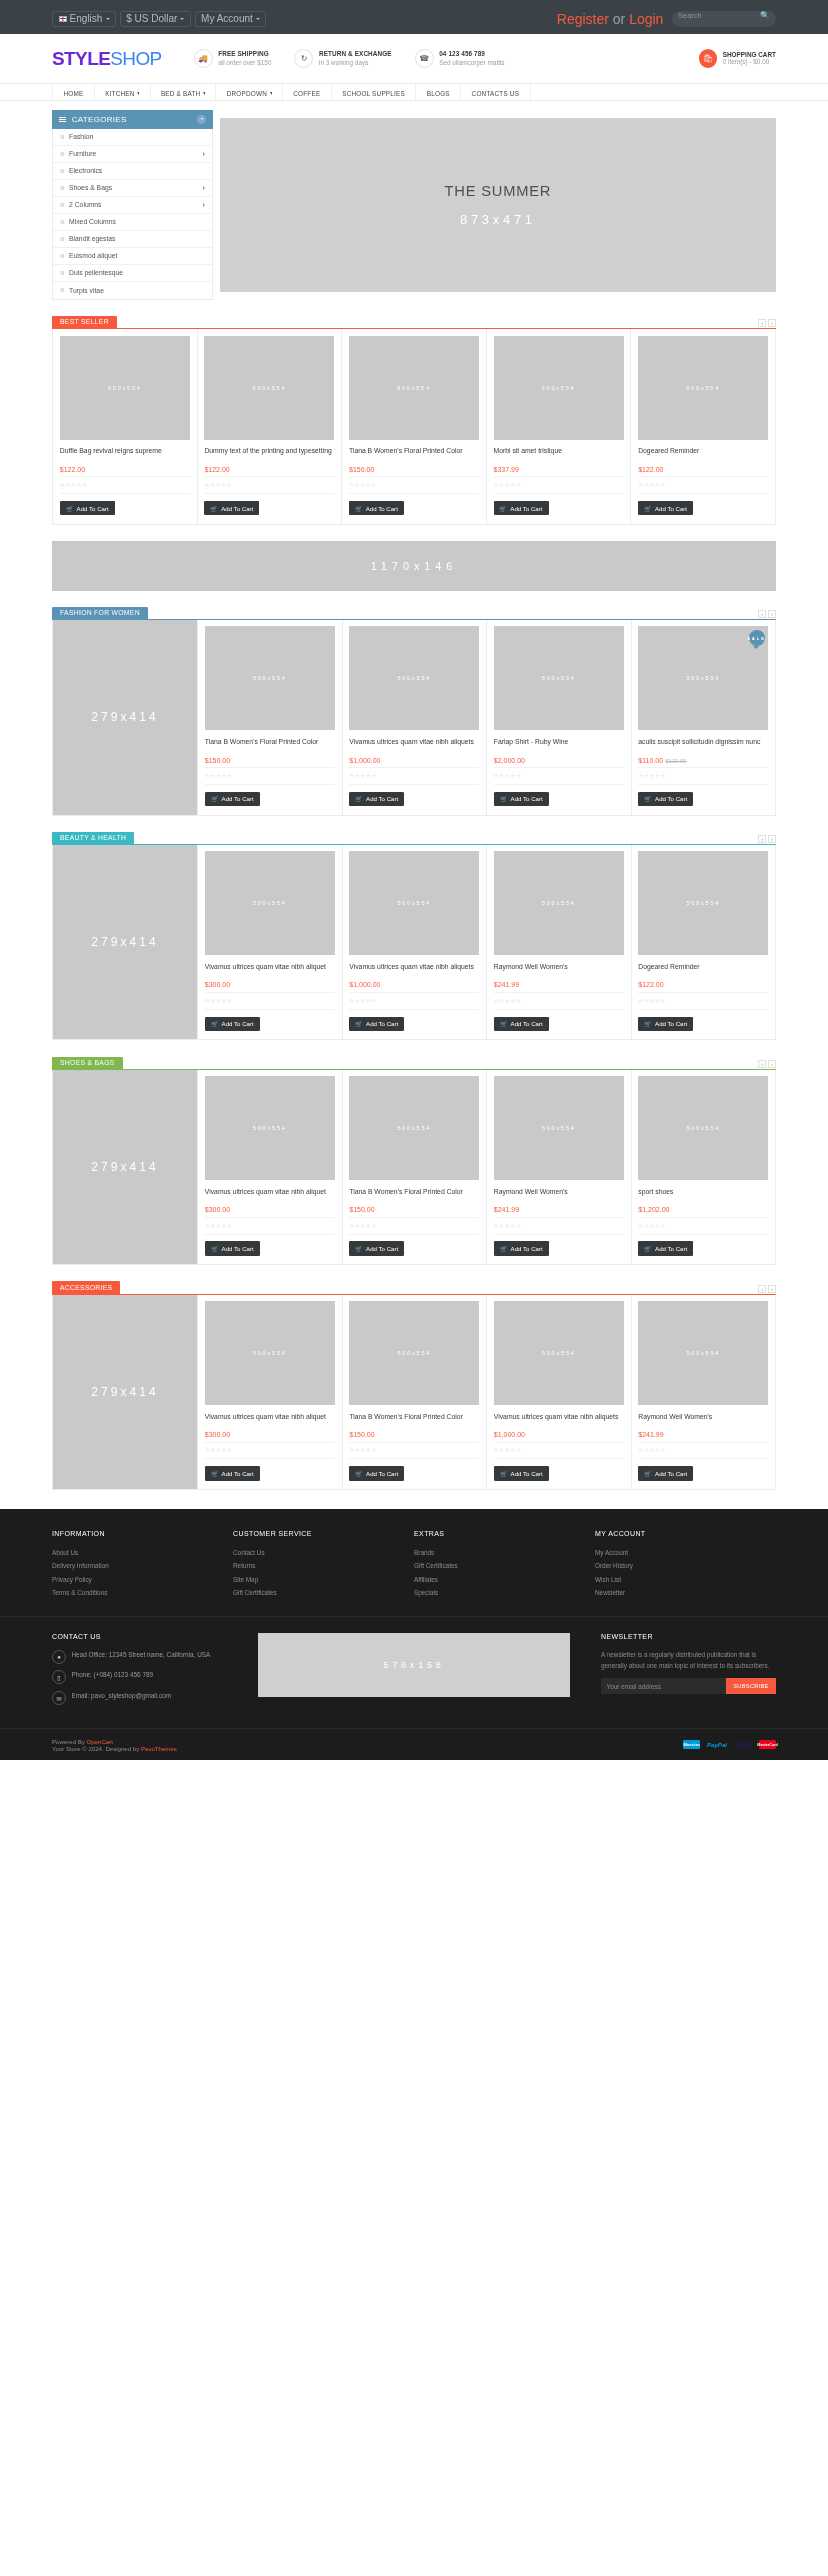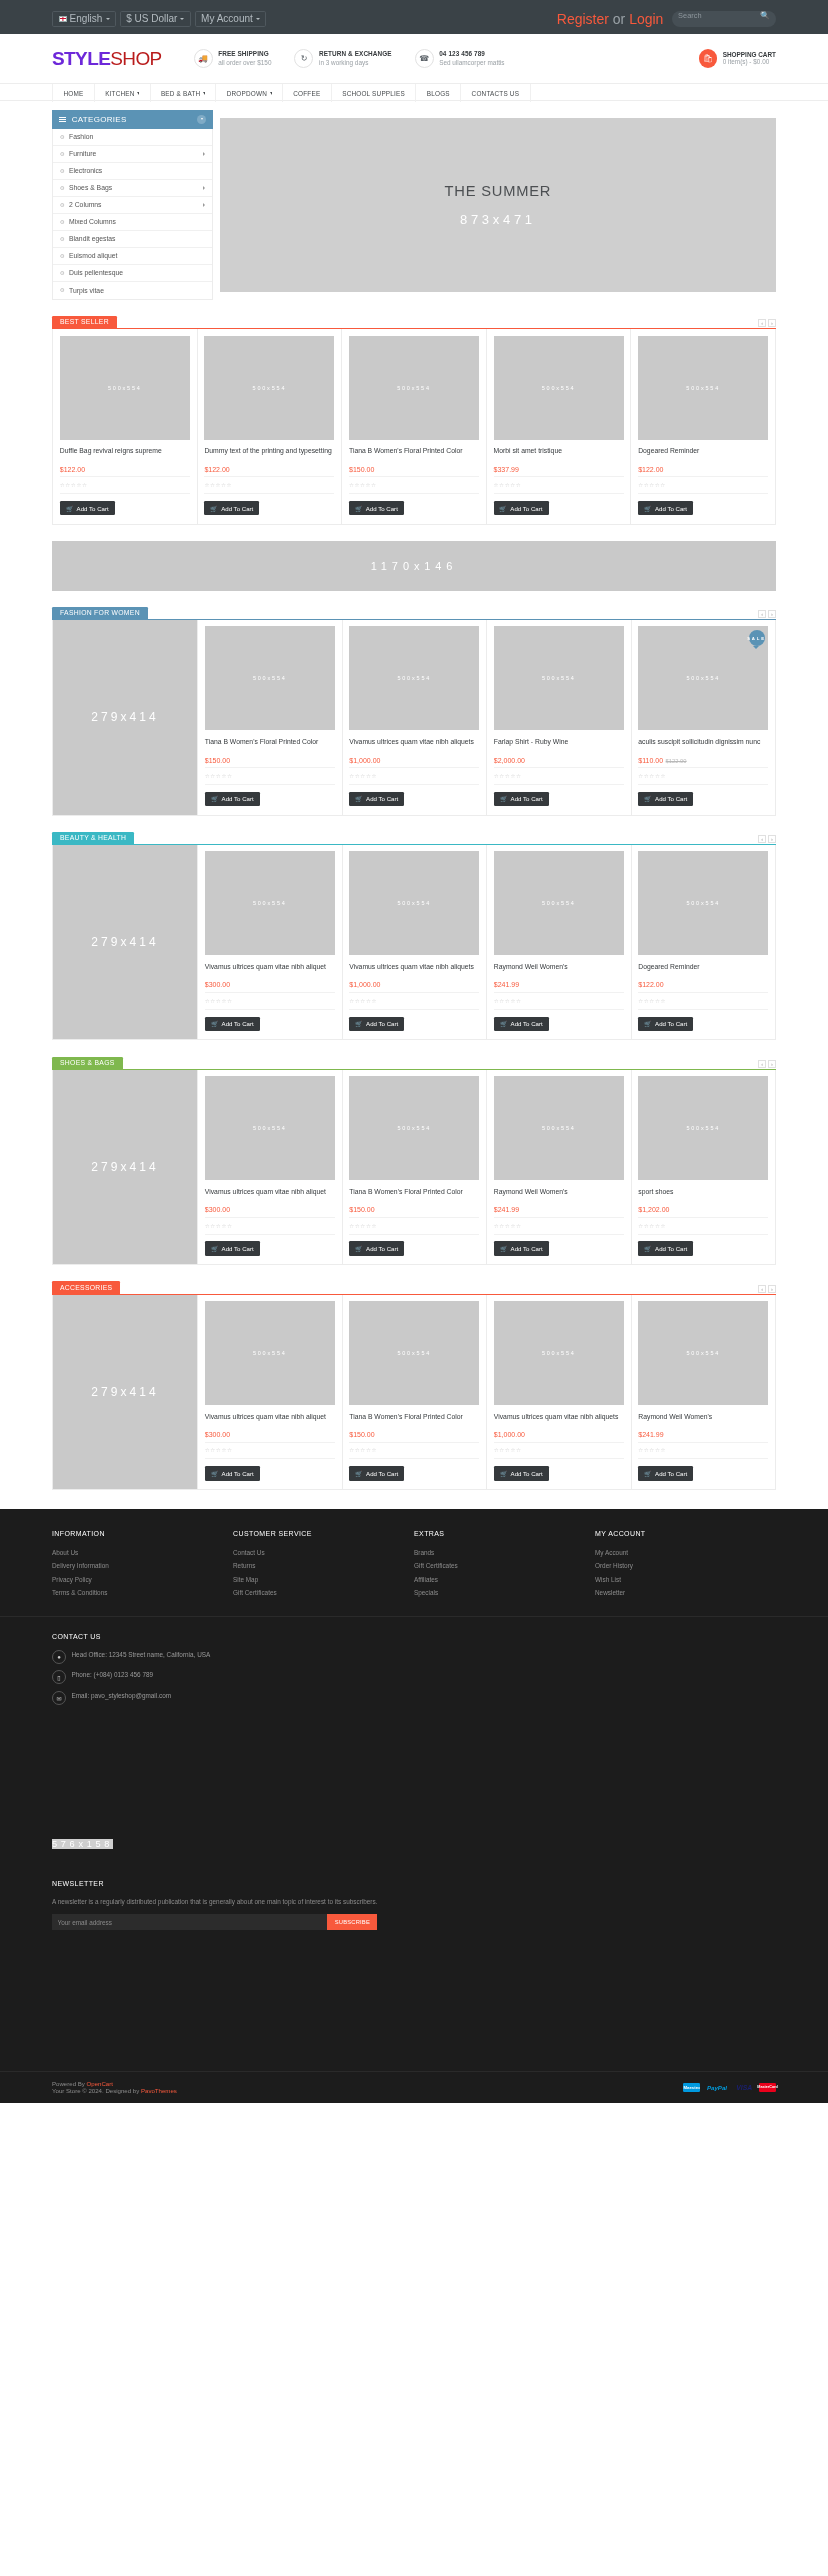--- a/index.html
+++ b/index.html
@@ -33,21 +33,21 @@
   }
   .searchbox input { background:transparent; border:0; outline:0; color:#b6bec3; font-size:7.4px; width:100%; font-family:inherit;}
   .searchbox input::placeholder{color:#8e979d;}
   .search-ico { color:#b6bec3; font-size:8px; margin-left:2.5px;}
 
   
   .header { background:#fff; height:49px; }
   .header-inner { width:724px; margin:0 auto; display:flex; align-items:center; height:49px; }
   .logo { font-size:19px; font-weight:700; letter-spacing:-0.6px; margin-right:32px;}
   .logo .s1 { color:#6d28d9; }
-  .logo .s2 { color:#b91c1c; font-weight:300; }
+  .logo .s2 { color:#3b82f6; font-weight:300; }
   .hfeat { display:flex; align-items:center; gap:5.5px; margin-right:23px; }
   .hcirc { width:19px;height:19px;border-radius:50%;border:0.6px solid #e2e2e2;display:flex;align-items:center;justify-content:center;color:#5b6268;font-size:8px;}
   .hfeat .t1{font-size:6.4px;font-weight:700;color:#35393c;letter-spacing:0.1px;line-height:1.4;}
   .hfeat .t2{font-size:6.4px;color:#9aa0a5;line-height:1.4;}
   .cart { margin-left:auto; display:flex; align-items:center; gap:5.5px; }
   .cart-ico { width:18.4px;height:18.4px;border-radius:50%;background:#f8593c;display:flex;align-items:center;justify-content:center;color:#fff;font-size:8px;}
   .cart .t1{font-size:6.4px;font-weight:700;color:#35393c;}
   .cart .t2{font-size:6.4px;color:#9aa0a5;}
 
   
@@ -140,21 +140,21 @@
   .brand-box{background:#c9c9c9;width:100%;height:100%;display:flex;align-items:center;justify-content:center;color:#fff;font-size:6.1px;letter-spacing:1.8px;}
 
   
   .footer{background:#1c1c1c;margin-top:18.4px;padding:21px 0 0;}
   .f-cols{width:724px;margin:0 auto;display:flex;padding-bottom:17px;}
   .f-col{flex:1;}
   .f-title{color:#fff;font-size:7px;letter-spacing:0.4px;margin-bottom:9.8px;}
   .f-link{color:#8c8c8c;font-size:6.4px;line-height:2.05;cursor:pointer;}
 
   .f-mid{border-top:0.6px solid #2a2a2a;background:#1c1c1c;padding:16px 0;}
-  .f-mid-inner{width:724px;margin:0 auto;display:flex;gap:31px;align-items:flex-start;flex-direction:column;}
+  .f-mid-inner{width:724px;margin:0 auto;display:flex;gap:31px;align-items:flex-start;}
   .f-contact{flex:0 0 175px;}
   .f-ci{display:flex;align-items:flex-start;gap:5.5px;margin-bottom:6.8px;}
   .f-circ{flex:0 0 14px;width:14px;height:14px;border-radius:50%;border:0.6px solid #555;display:flex;align-items:center;justify-content:center;color:#cfcfcf;font-size:6.1px;}
   .f-ctext{color:#9a9a9a;font-size:6.4px;line-height:1.65;}
   .f-map{flex:1;background:#cfcfcf;height:64px;display:flex;align-items:center;justify-content:center;color:#fff;font-size:9.2px;letter-spacing:3.7px;}
   .f-news{flex:0 0 175px;}
   .f-news p{color:#8c8c8c;font-size:6.4px;line-height:1.7;margin-bottom:6.8px;}
   .f-form{display:flex;height:16px;}
   .f-form input{flex:1;background:#2c2c2c;border:0;outline:0;color:#9a9a9a;font-size:6.4px;padding:0 5.5px;font-family:inherit;}
   .f-form input::placeholder{color:#8a8a8a;}

